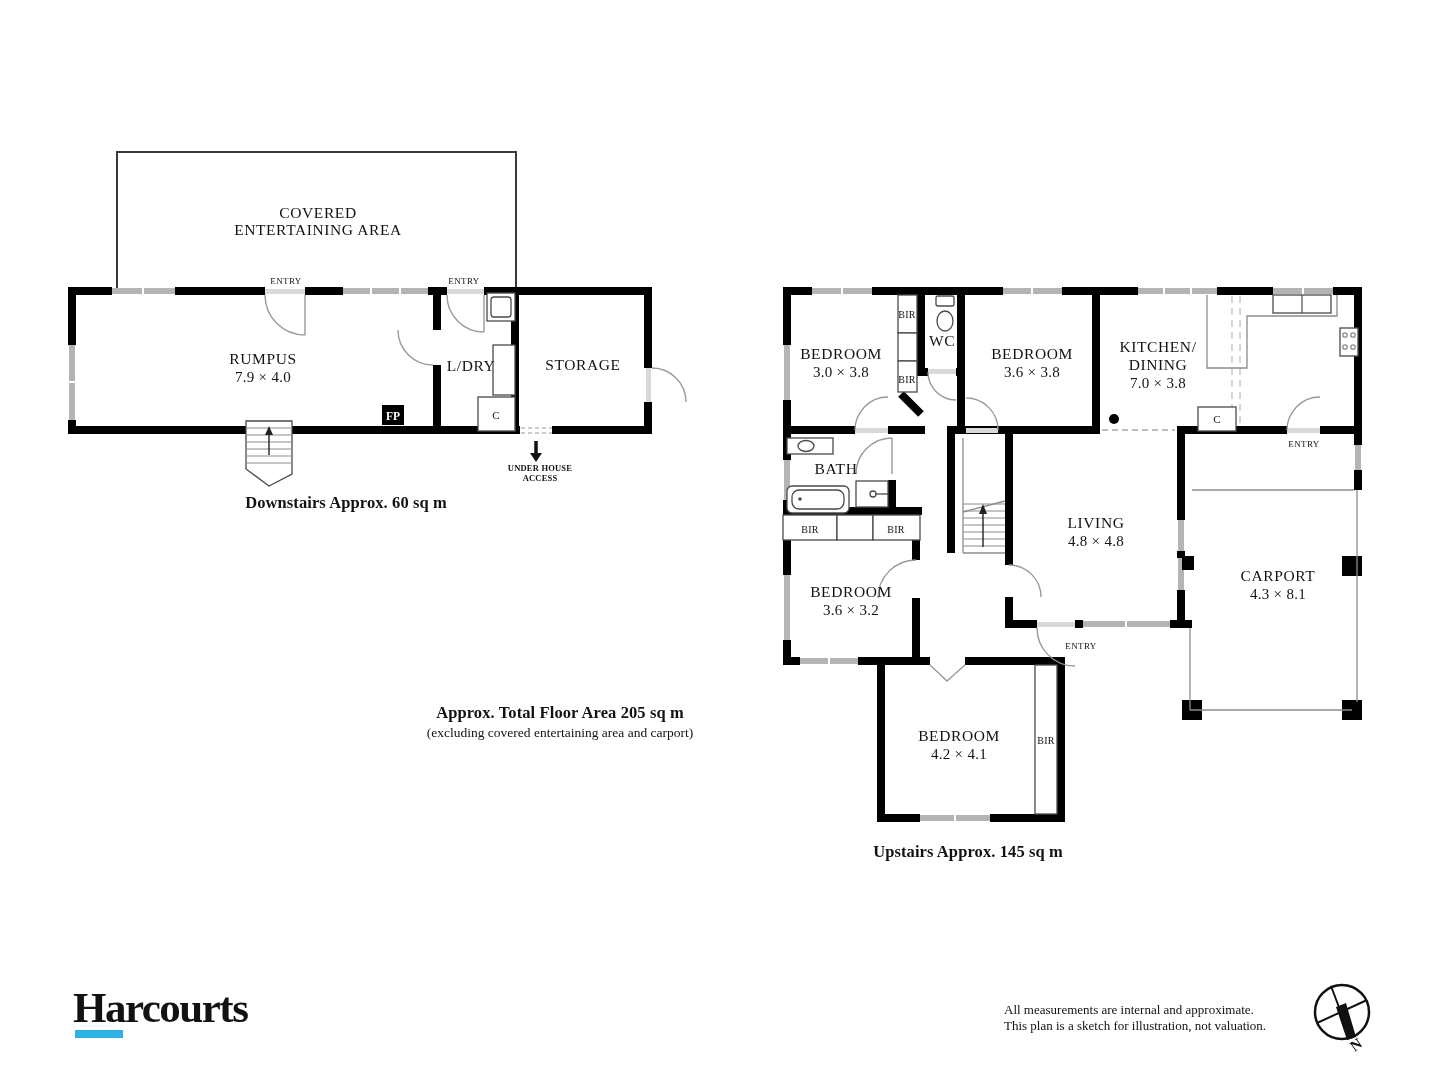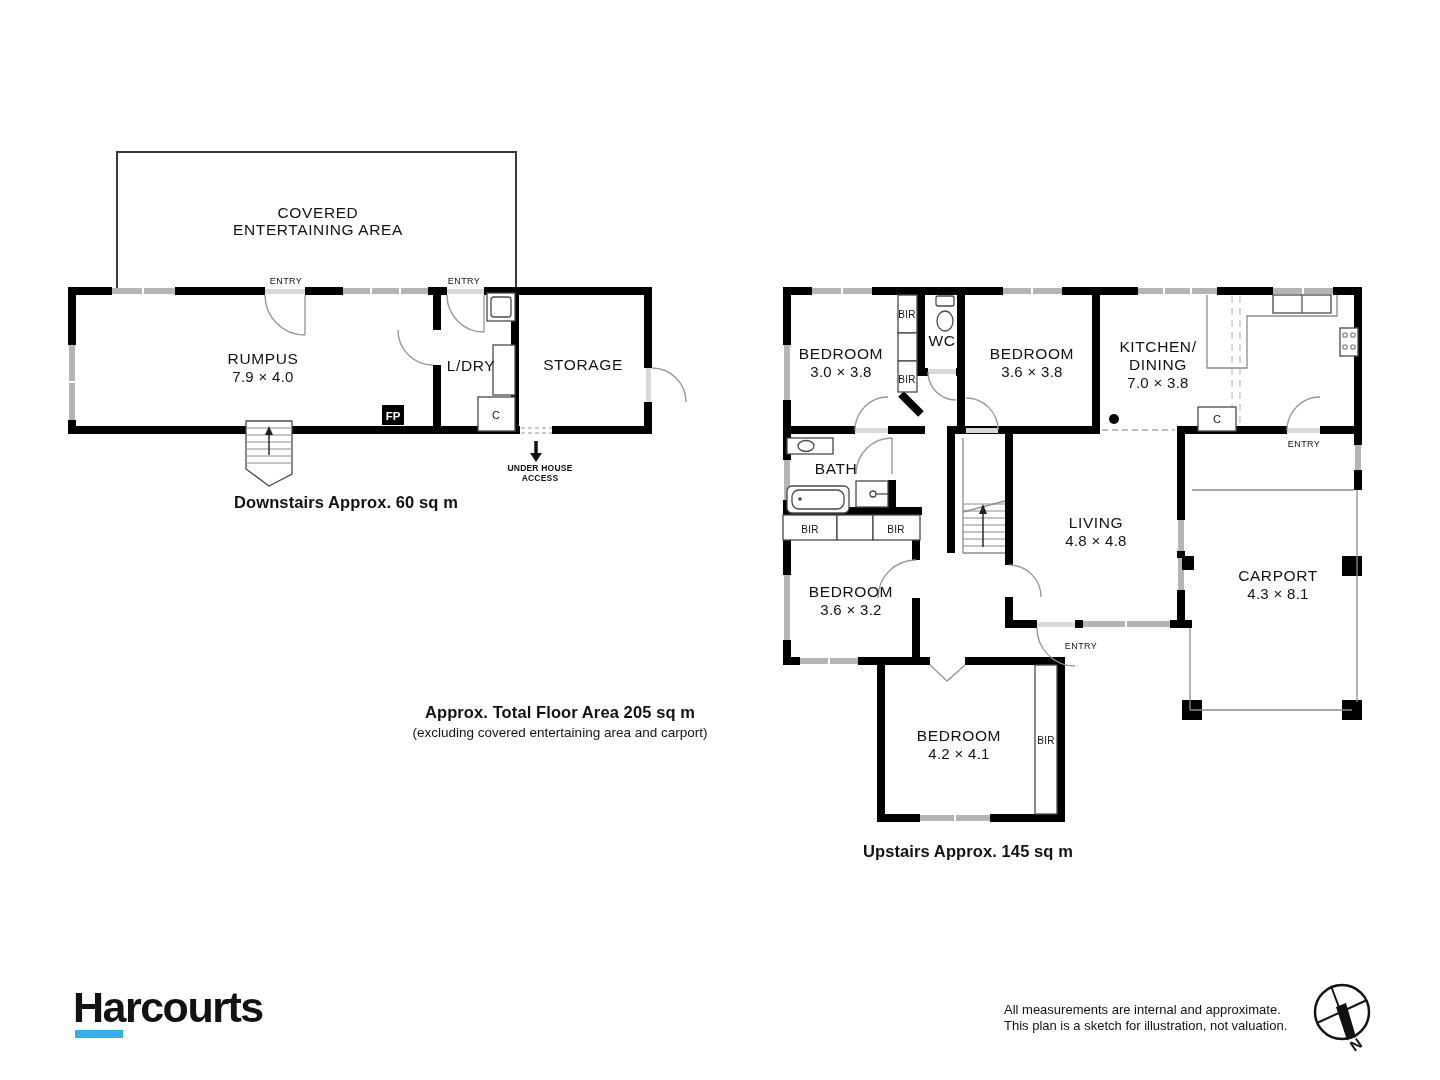--- a/index.html
+++ b/index.html
@@ -1,17 +1,17 @@
 <!DOCTYPE html>
 <html><head>
 <meta charset="utf-8">
 <style>
   html,body{margin:0;padding:0;background:#fff;}
   .canvas{position:relative;width:1440px;height:1080px;background:#ffffff;overflow:hidden;
-          font-family:Liberation Sans, sans-serif;}
+          font-family:Liberation Serif, serif;}
   svg{position:absolute;left:0;top:0;}
   
   .wall{fill:#000000;}
   .win{fill:#b4b4b4;}
   .wtick{fill:#ffffff;}
   .thin{fill:#ffffff;stroke:#4a4a4a;stroke-width:1.3;}
   .thinline{fill:none;stroke:#8c8c8c;stroke-width:1.3;}
   .arc{fill:none;stroke:#9a9a9a;stroke-width:1.4;}
   .thr{fill:#d9d9d9;}
   .dash{fill:none;stroke:#aaaaaa;stroke-width:1.6;stroke-dasharray:6 4;}

